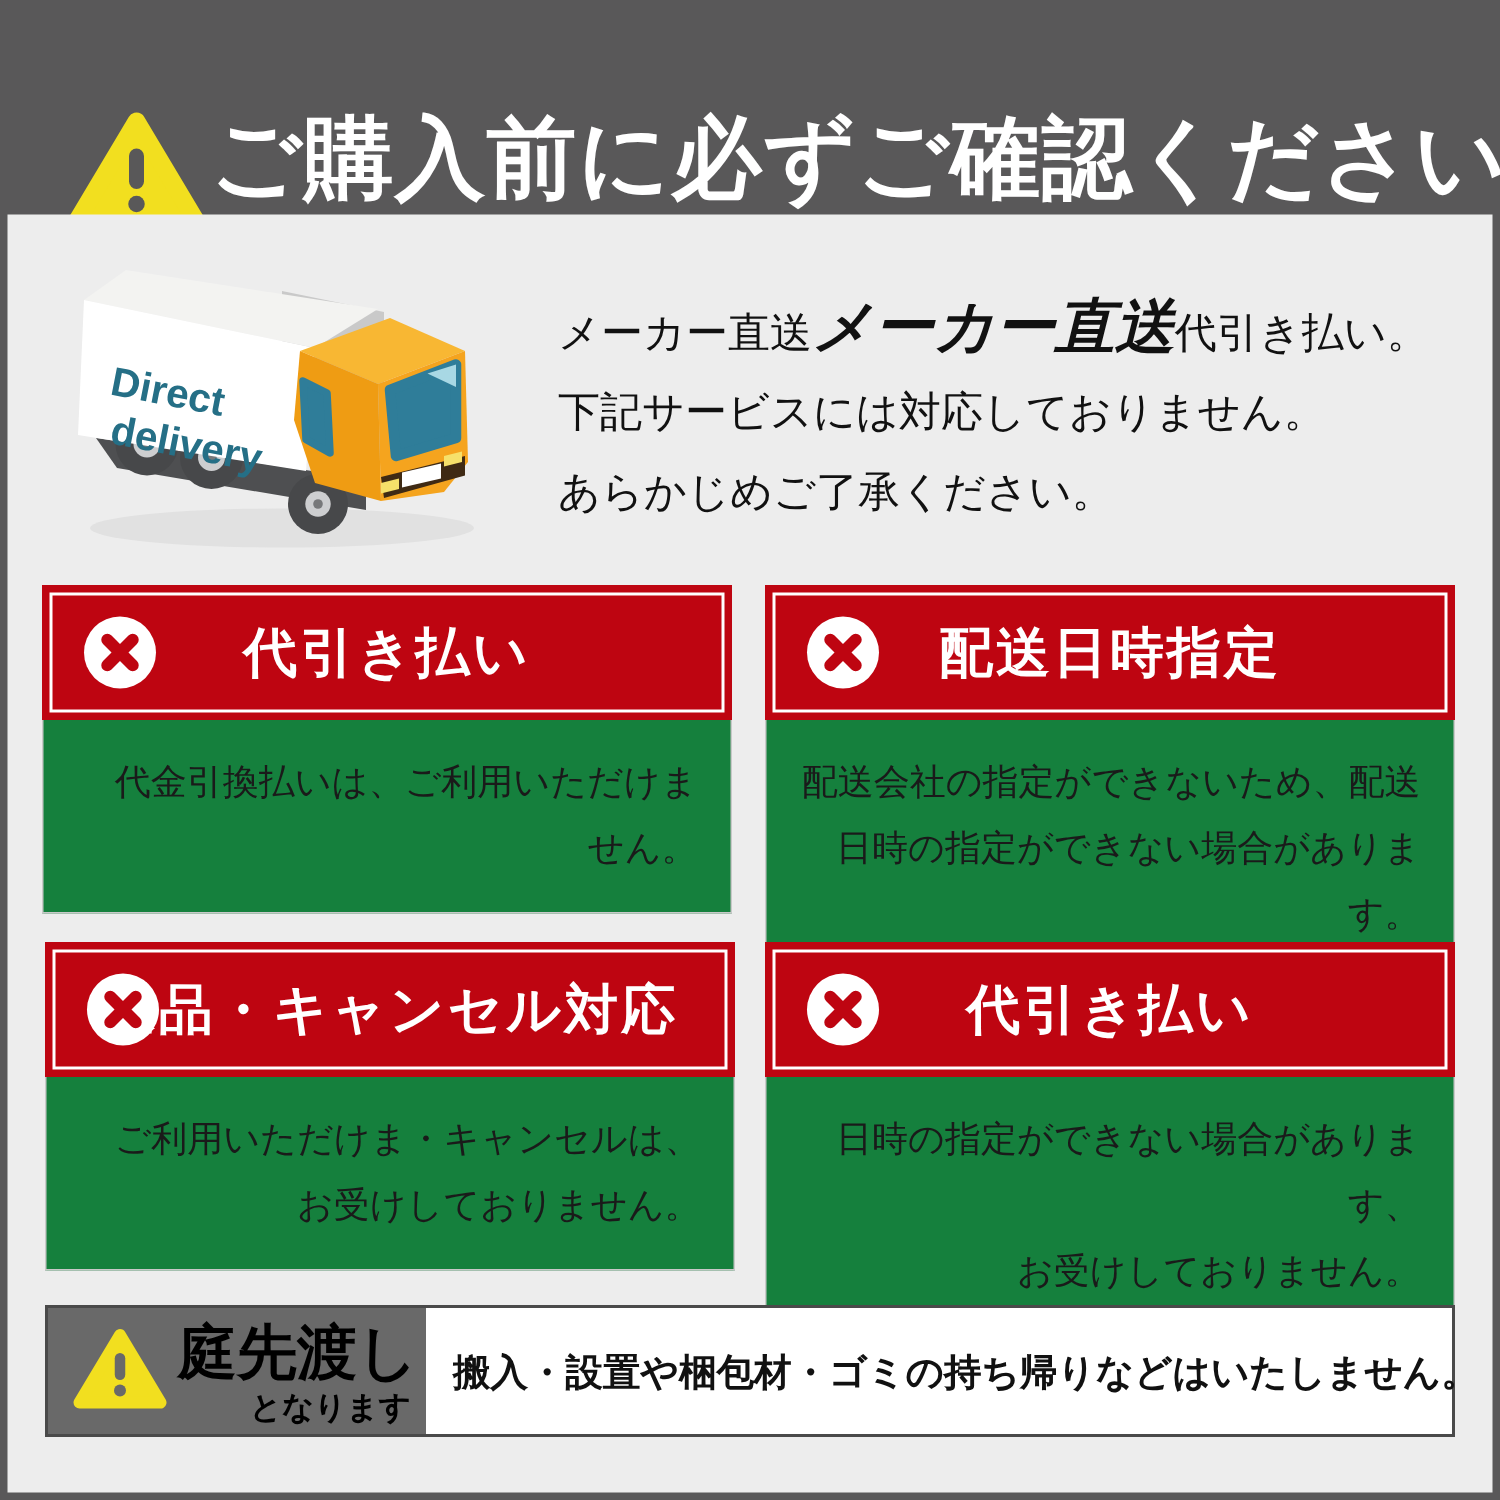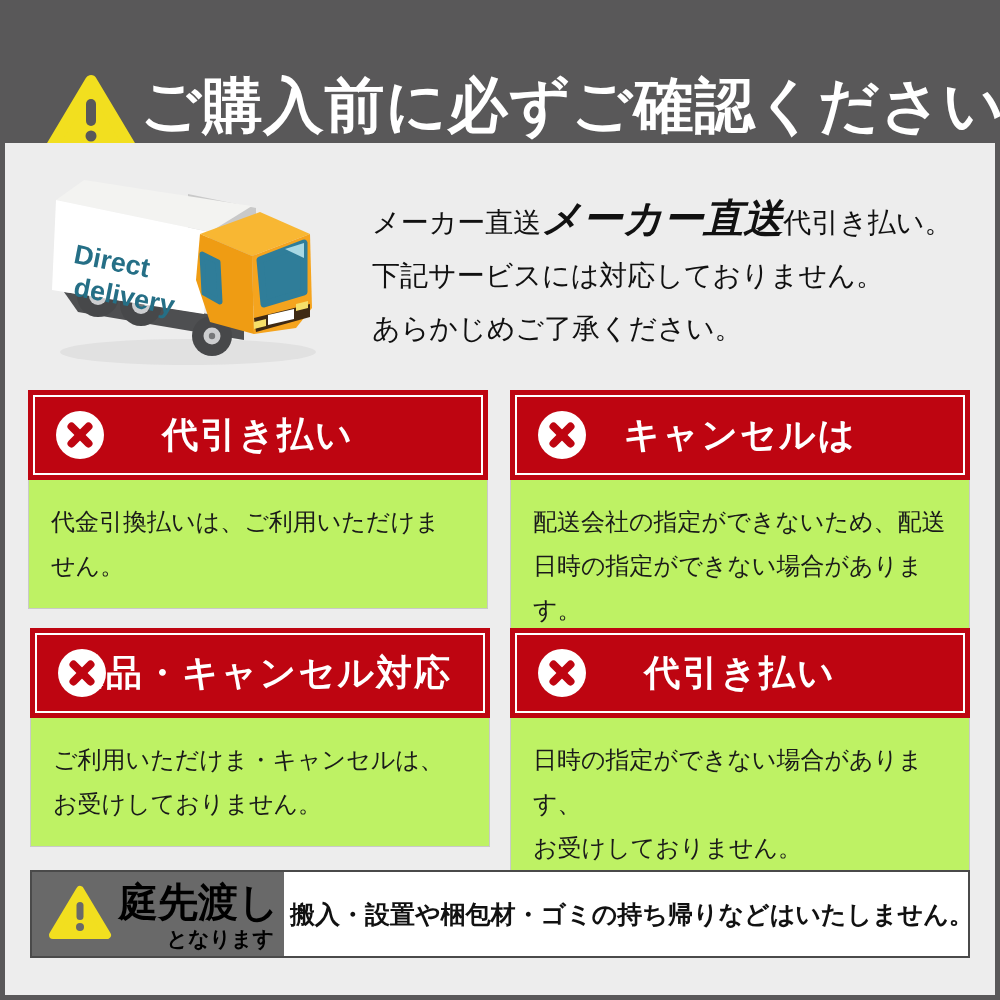--- a/index.html
+++ b/index.html
@@ -38,36 +38,36 @@
   .card-head::after { content:""; position:absolute; inset:5px; border:2px solid #ffffff; pointer-events:none; }
   .card-title { font-size:36px; font-weight:bold; color:#ffffff; letter-spacing:2px; white-space:nowrap; }
   .x-icon {
     position:absolute; left:28px; top:50%; transform:translateY(-50%);
     width:48px; height:48px; background:#ffffff; border-radius:50%; z-index:2;
   }
   .x-icon i { position:absolute; left:50%; top:50%; width:32px; height:8px; background:#BE0511; border-radius:4px; }
   .x-icon i.b1 { transform:translate(-50%,-50%) rotate(45deg); }
   .x-icon i.b2 { transform:translate(-50%,-50%) rotate(-45deg); }
   .card-body {
-    background:#bef264; border:1px solid #c9c9c9; border-top:none;
+    background:#15803d; border:1px solid #c9c9c9; border-top:none;
     padding:20px 22px; font-size:24px; line-height:44px; color:#1a1a1a;
-    white-space:pre-line; min-height:88px;
+    white-space:pre-line; min-height:88px;text-align:right;
   }
   
   .footer-bar {
     position:absolute; left:30px; top:870px; width:940px; height:88px;
     border:2px solid #4a4a4a; box-sizing:border-box; display:flex; background:#ffffff;
   }
   .footer-left { position:relative; width:252px; flex:none; background:#696969; }
   .footer-triangle { position:absolute; left:16px; top:12px; }
   .footer-left-text { position:absolute; left:86px; top:6px; width:156px; text-align:right; color:#000000; font-weight:bold; }
   .fl-main { font-size:40px; line-height:48px; white-space:nowrap; }
   .fl-sub  { font-size:21px; line-height:26px; white-space:nowrap; }
   .footer-right {
-    flex:1; display:flex; align-items:center; padding-left:6px;
+    flex:1; display:flex; align-items:center; padding-left:18px;
     font-size:25px; font-weight:bold; color:#111; white-space:nowrap;
   }
 </style>
 </head>
 <body>
 
 <div class="canvas">
 
   <div class="header-band">
     <svg class="header-triangle" width="94" height="86" viewBox="0 0 94 86">
@@ -135,21 +135,21 @@
     <div class="card-body">代金引換払いは、ご利用いただけま
 せん。</div>
   </div>
 
   <div class="card card-tr">
     <div class="card-head">
       <span class="x-icon">
           <i class="b1"></i>
           <i class="b2"></i>
         </span>
-      <span class="card-title">キャンセルは</span>
+      <span class="card-title">配送日時指定</span>
     </div>
     <div class="card-body">配送会社の指定ができないため、配送
 日時の指定ができない場合があります。</div>
   </div>
 
   <div class="card card-bl">
     <div class="card-head">
       <span class="x-icon">
           <i class="b1"></i>
           <i class="b2"></i>

